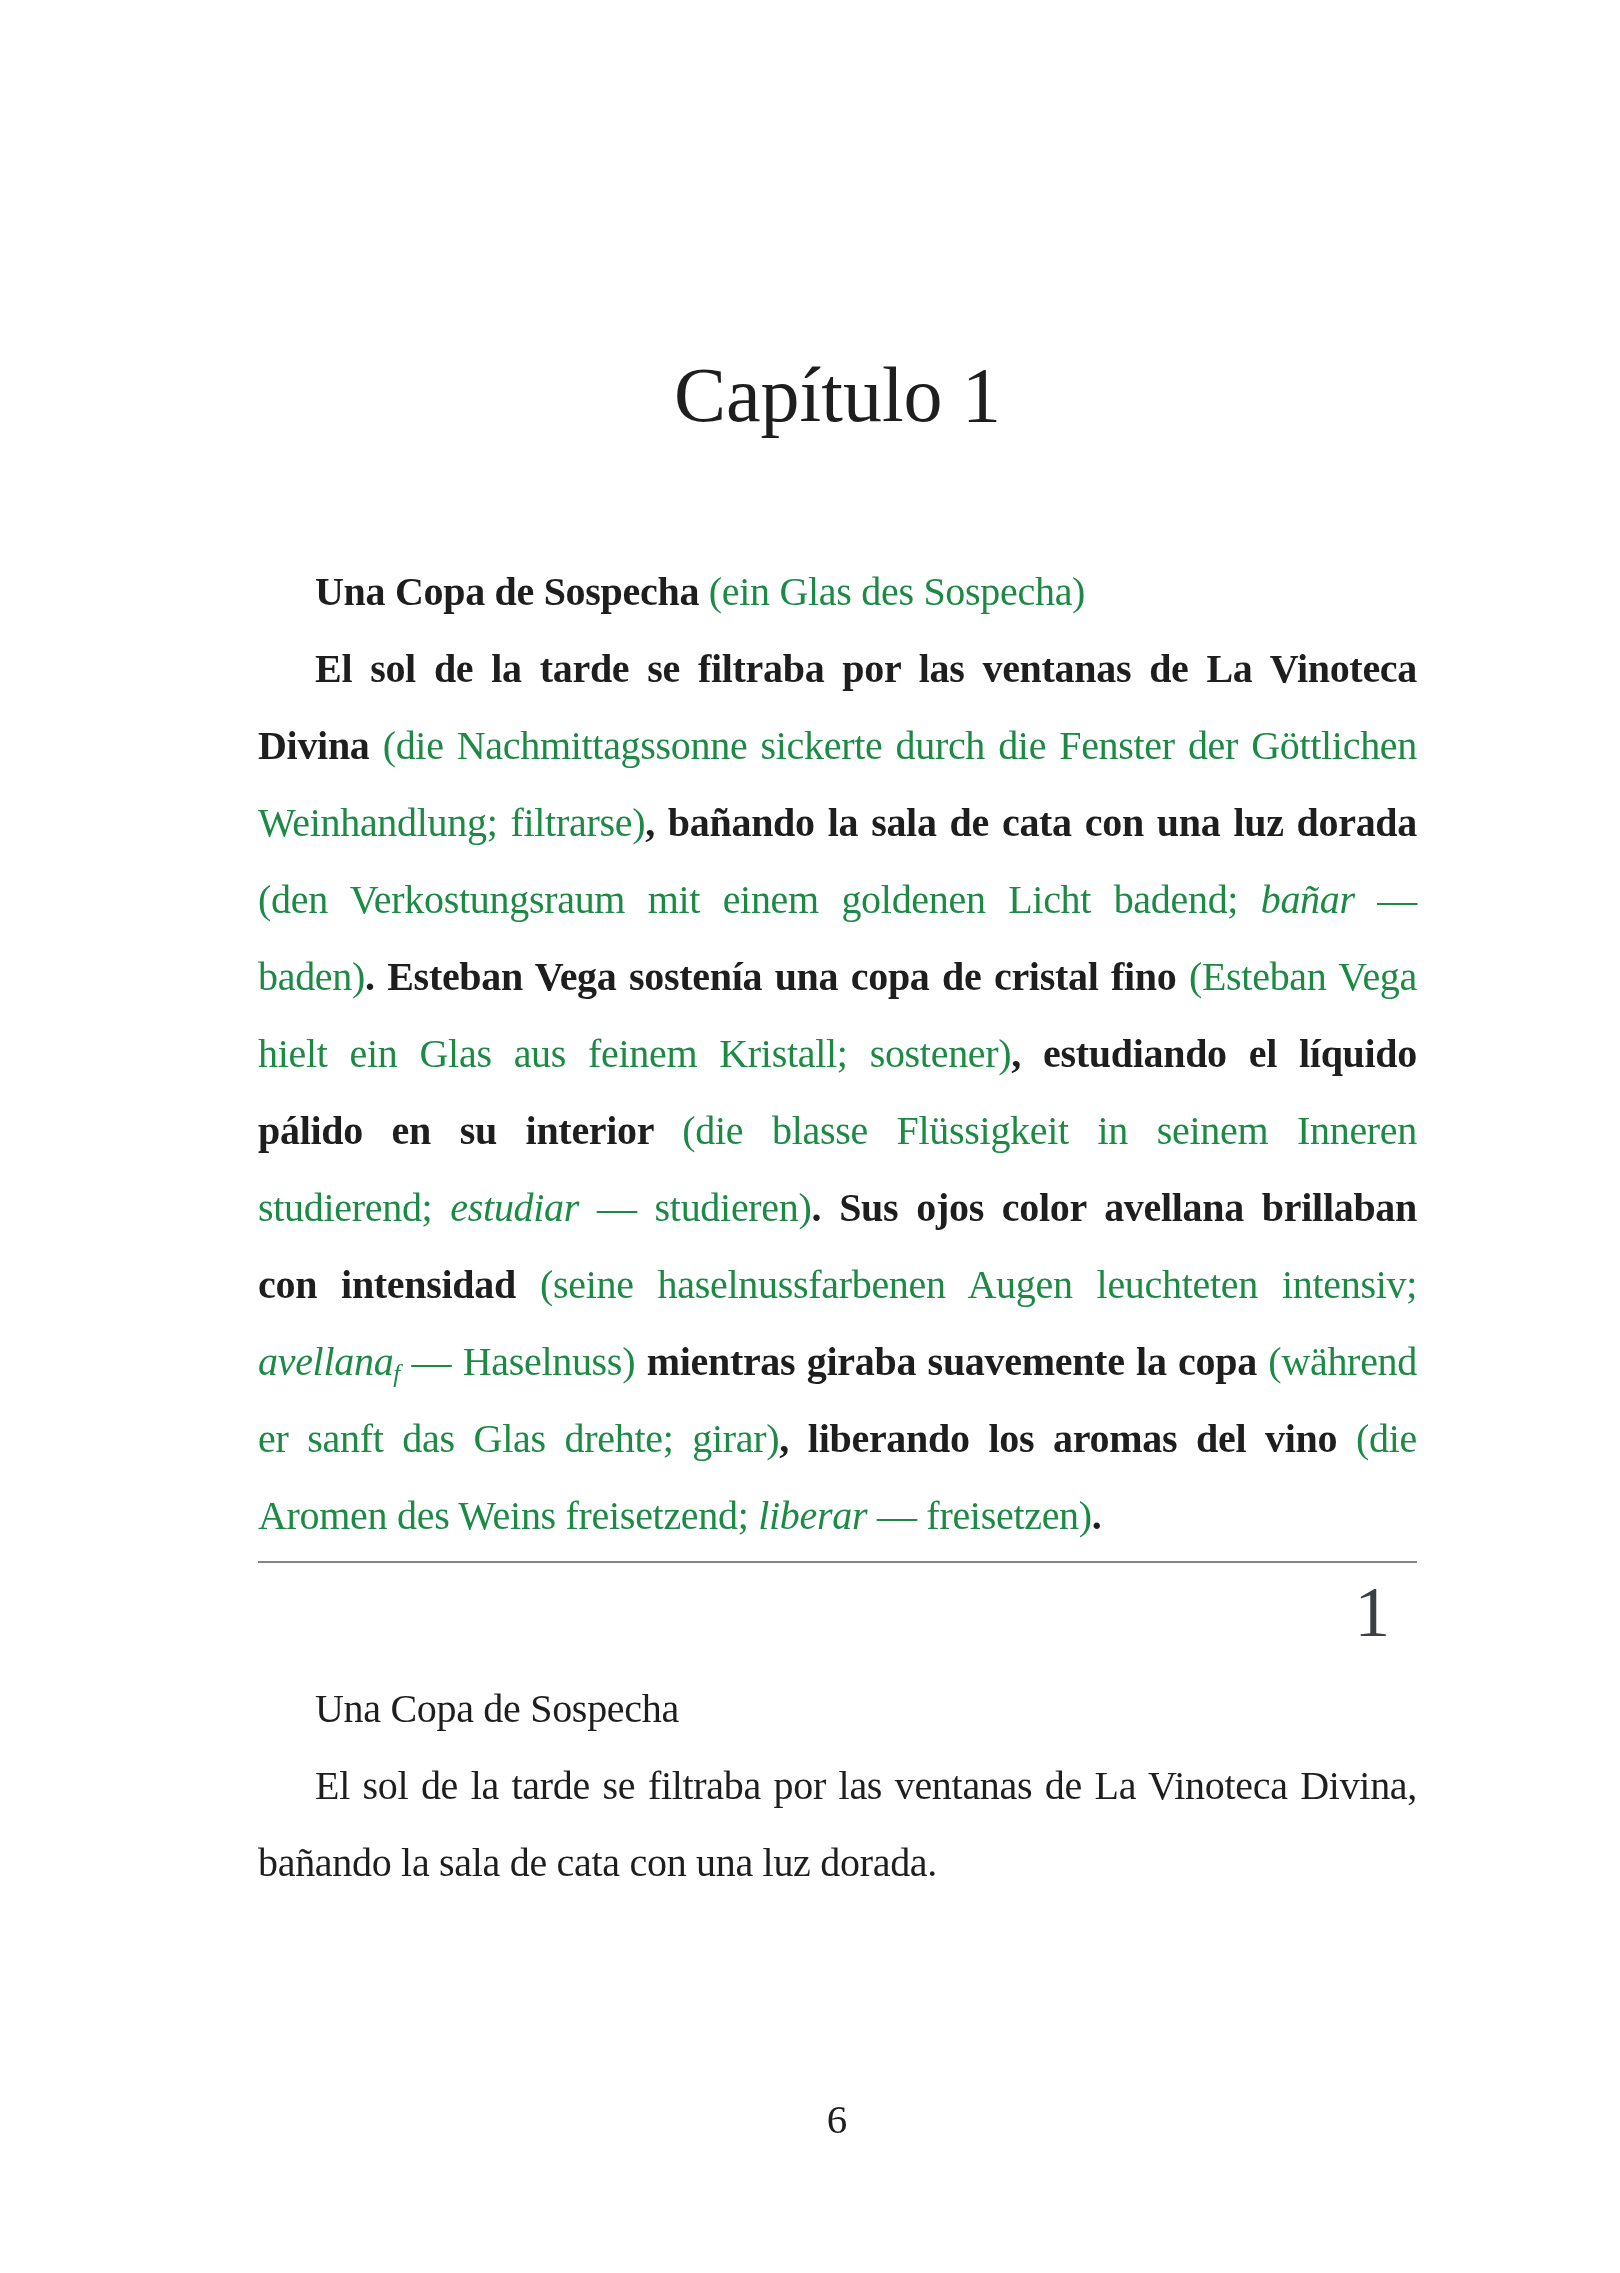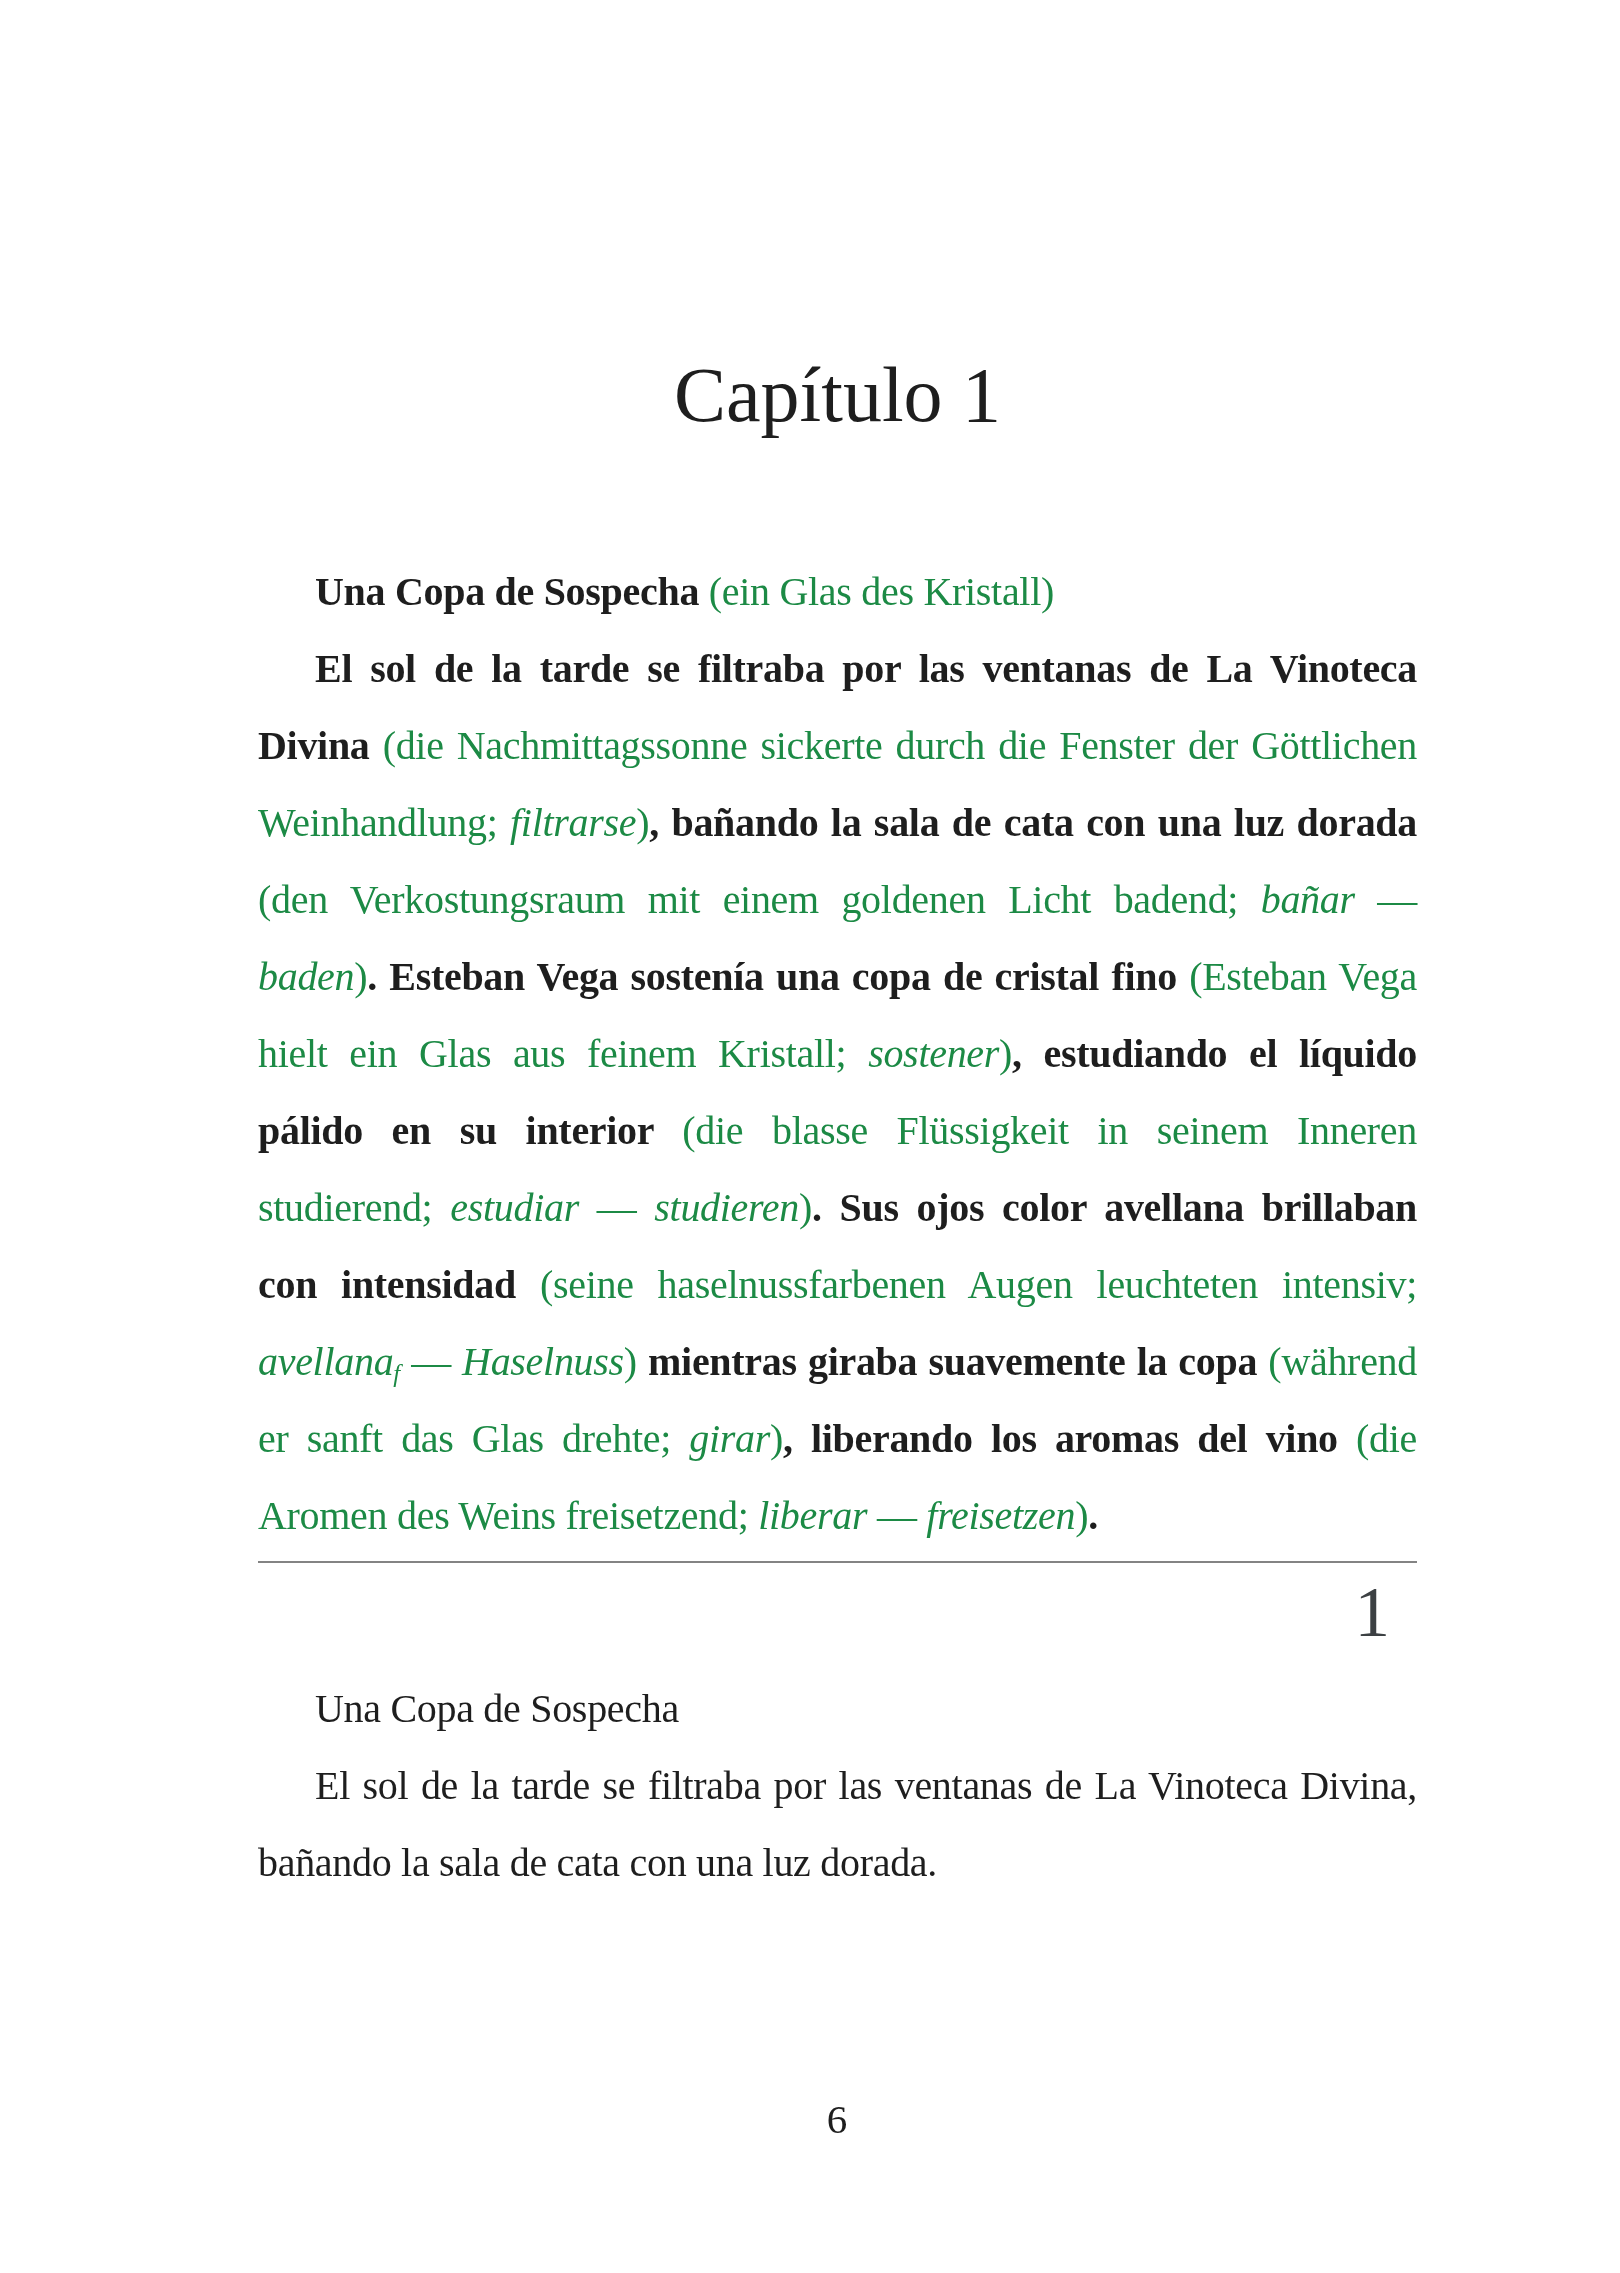--- a/index.html
+++ b/index.html
@@ -38,21 +38,21 @@
     font-size:40px;
     line-height:77px;
     text-align:justify;
     text-indent:57px;
     letter-spacing:-0.3px;
     color:var(--text);
     hyphens:manual;
   }
   .seg-es{font-weight:700;color:var(--text);}
   .seg-de{color:var(--translation-green);}
-  .seg-de-i{color:var(--translation-green);font-style:italic;}
+  .seg-de-i{color:var(--translation-green);}
   .seg-de-bi{color:var(--translation-green);font-style:italic;font-weight:400;}
   .seg-de-sub{
     color:var(--translation-green);font-style:italic;
     font-size:0.62em;vertical-align:-0.28em;line-height:0;
   }
   .divider{
     margin:7.1px 0 0 0;
     border:none;
     border-top:2.7px solid var(--divider-gray);
   }
@@ -75,21 +75,21 @@
   }
 </style>
 </head>
 <body>
 
 <div class="page">
 
   <h1 class="chapter-title">Capítulo 1</h1>
 
   <div class="body-text">
-    <p class="para"><span class="seg-es">Una Copa de Sospecha </span><span class="seg-de">(ein Glas des Kristall)</span></p>
+    <p class="para"><span class="seg-es">Una Copa de Sospecha </span><span class="seg-de">(ein Glas des Sospecha)</span></p>
     <p class="para"><span class="seg-es">El sol de la tarde se filtraba por las ventanas de La Vino­teca Divina </span><span class="seg-de">(die Nachmittagssonne sickerte durch die Fenster der Göttlichen Weinhandlung; </span><span class="seg-de-i">filtrarse</span><span class="seg-de">)</span><span class="seg-es">, bañando la sala de cata con una luz dorada </span><span class="seg-de">(den Verkostungsraum mit einem goldenen Licht badend; </span><span class="seg-de-bi">bañar</span><span class="seg-de"> — </span><span class="seg-de-i">baden</span><span class="seg-de">)</span><span class="seg-es">. Esteban Vega sostenía una copa de cristal fino </span><span class="seg-de">(Esteban Vega hielt ein Glas aus feinem Kristall; </span><span class="seg-de-i">sostener</span><span class="seg-de">)</span><span class="seg-es">, estudiando el líquido pálido en su interior </span><span class="seg-de">(die blasse Flüssigkeit in seinem Inneren studierend; </span><span class="seg-de-bi">estudiar</span><span class="seg-de"> — </span><span class="seg-de-i">studieren</span><span class="seg-de">)</span><span class="seg-es">. Sus ojos color avellana brillaban con intensidad </span><span class="seg-de">(seine haselnussfarbenen Augen leuchteten intensiv; </span><span class="seg-de-bi">avellana</span><span class="seg-de-sub">f</span><span class="seg-de"> — </span><span class="seg-de-i">Haselnuss</span><span class="seg-de">) </span><span class="seg-es">mientras giraba suavemente la copa </span><span class="seg-de">(während er sanft das Glas drehte; </span><span class="seg-de-i">girar</span><span class="seg-de">)</span><span class="seg-es">, liberando los aromas del vino </span><span class="seg-de">(die Aromen des Weins freisetzend; </span><span class="seg-de-bi">liberar</span><span class="seg-de"> — </span><span class="seg-de-i">freisetzen</span><span class="seg-de">)</span><span class="seg-es">.</span></p>
   </div>
 
   <hr class="divider">
 
   <div class="section-number">1</div>
 
   <div class="plain-block">
     <p class="para plain">Una Copa de Sospecha</p>
     <p class="para plain">El sol de la tarde se filtraba por las ventanas de La Vino­teca Divina, bañando la sala de cata con una luz dorada.</p>

